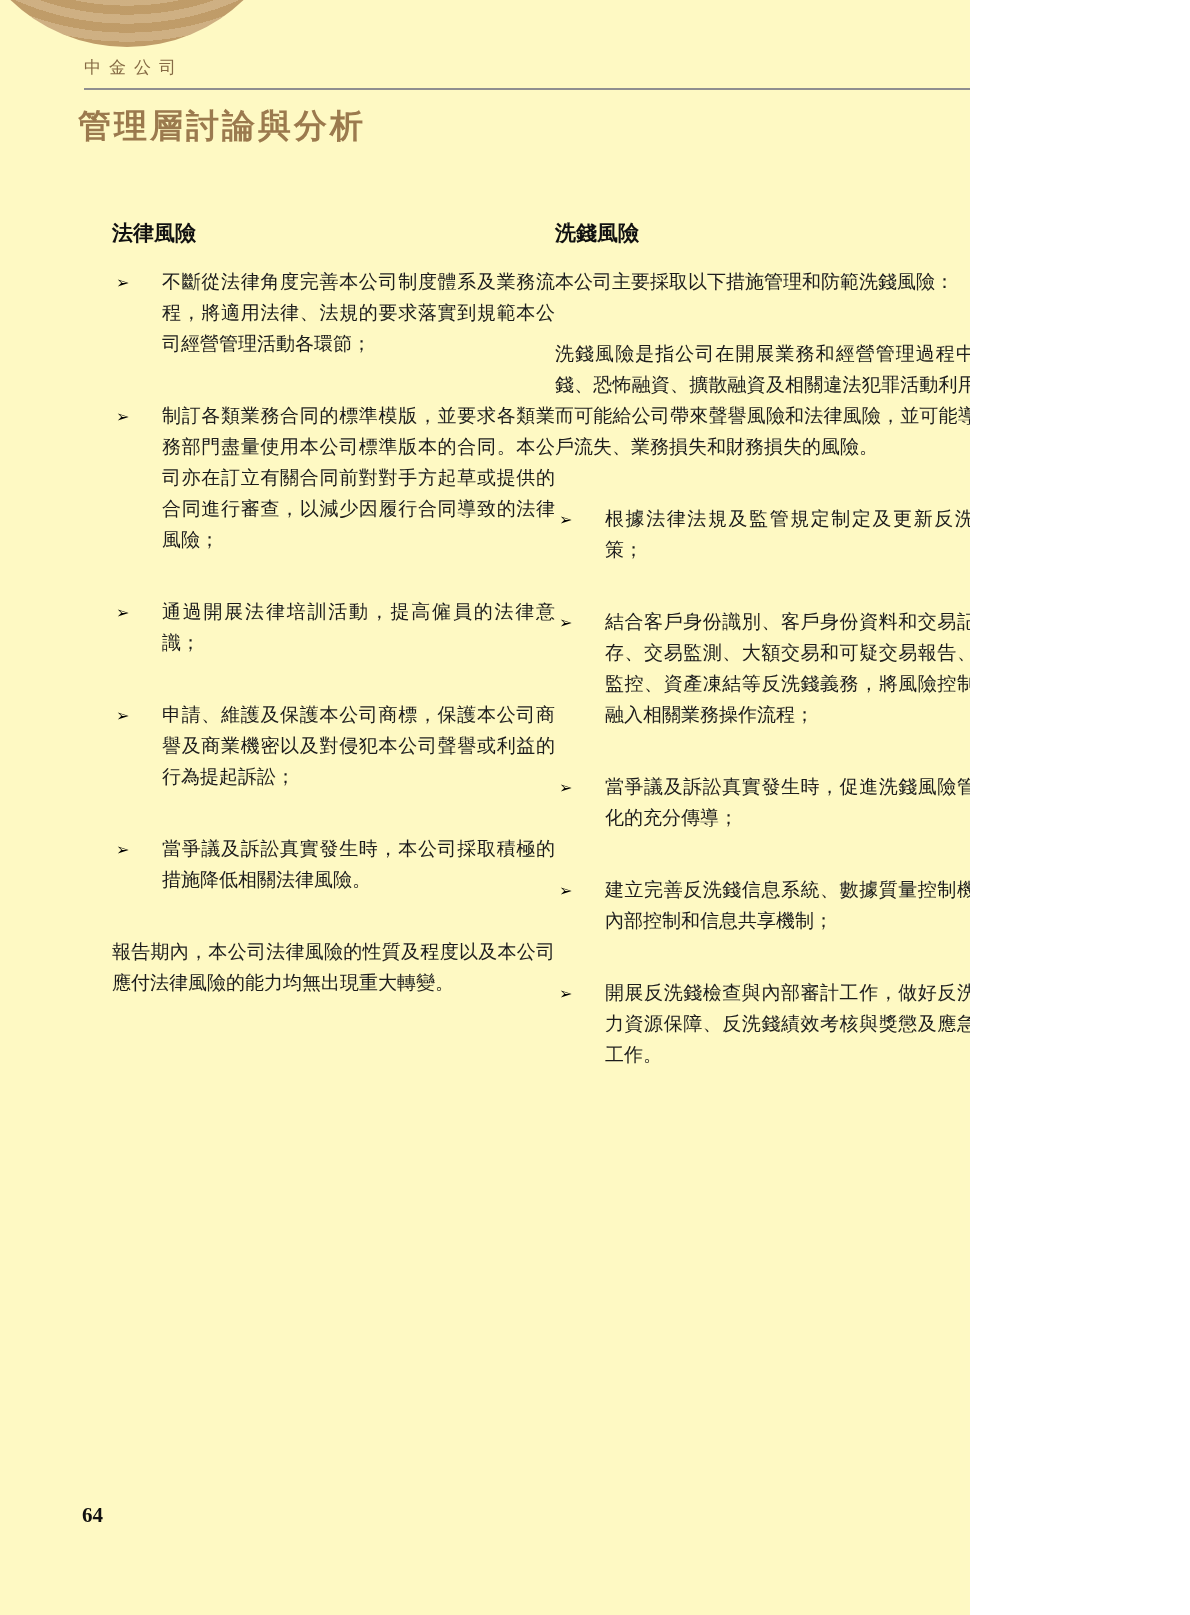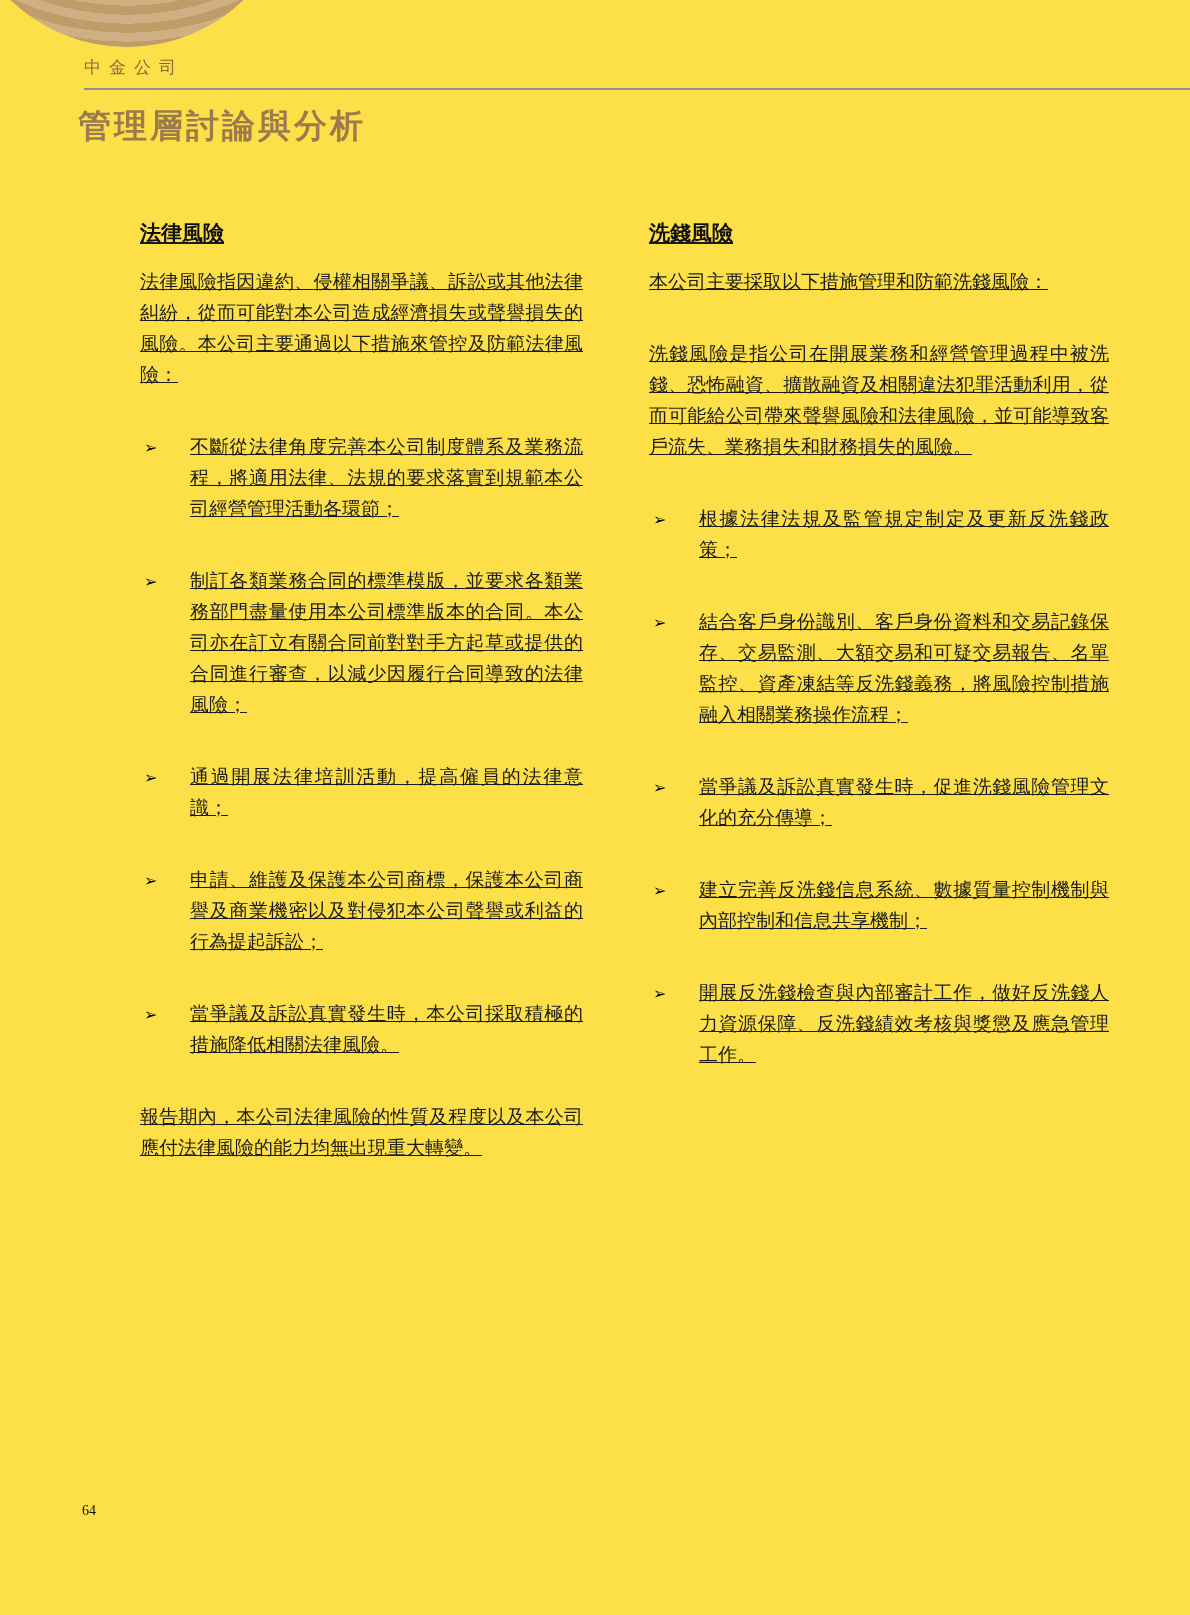--- a/index.html
+++ b/index.html
@@ -1,19 +1,19 @@
 <!DOCTYPE html>
 <html><head>
 <meta charset="utf-8">
 <style>
   html,body{margin:0;padding:0;background:#ffffff;}
   .page{
     position:relative;
-    width:1190px;height:1615px;
-    background:#fde047;
+    width:970px;height:1615px;
+    background:#fef9c3;
     overflow:hidden;
     font-family:"Liberation Serif","DejaVu Serif",serif;
     color:#1c1c1c;
   }
   
   .logo-circle{
     position:absolute;
     left:-41px;top:-289px;
     width:336px;height:336px;
     border-radius:50%;
@@ -41,26 +41,24 @@
     margin:0;
     font-size:33px;
     line-height:58px;
     font-weight:700;
     letter-spacing:3px;
     color:#9b7a4e;
   }
   
   .columns{
     position:absolute;
-    top:220px;left:140px;
+    top:220px;left:112px;
     width:969px;
     display:grid;
     grid-template-columns:443px 460px;
-    column-gap:66px;
-    text-decoration:underline;
   }
   .col h2{
     margin:0 0 20px 0;
     font-size:21px;
     line-height:26px;
     font-weight:700;
     color:#111;
   }
   .col p{
     margin:0 0 41px 0;
@@ -84,22 +82,22 @@
     font-family:"DejaVu Sans",sans-serif;
     font-size:16px;
     color:#000;
   }
   .col p.closing{margin-bottom:0;margin-top:8px;}
   .bullet.last{margin-bottom:0;}
   
   .page-number{
     position:absolute;
     left:82px;top:1503px;
-    font-size:14px;
-    font-weight:400;
+    font-size:21px;
+    font-weight:700;
     color:#111;
   }
 </style>
 </head>
 <body>
 
 <div class="page">
 
   <div class="logo-circle"></div>
 
@@ -107,21 +105,20 @@
 
   <div class="header-rule"></div>
 
   <h1 class="page-title">管理層討論與分析</h1>
 
   <div class="columns">
 
     <div class="col">
       <h2>法律風險</h2>
 
-      <p>法律風險指因違約、侵權相關爭議、訴訟或其他法律糾紛，從而可能對本公司造成經濟損失或聲譽損失的風險。本公司主要通過以下措施來管控及防範法律風險：</p>
 
       <div class="bullet">
         <span class="marker">➢</span>
         <span>不斷從法律角度完善本公司制度體系及業務流程，將適用法律、法規的要求落實到規範本公司經營管理活動各環節；</span>
       </div>
       <div class="bullet">
         <span class="marker">➢</span>
         <span>制訂各類業務合同的標準模版，並要求各類業務部門盡量使用本公司標準版本的合同。本公司亦在訂立有關合同前對對手方起草或提供的合同進行審查，以減少因履行合同導致的法律風險；</span>
       </div>
       <div class="bullet">

